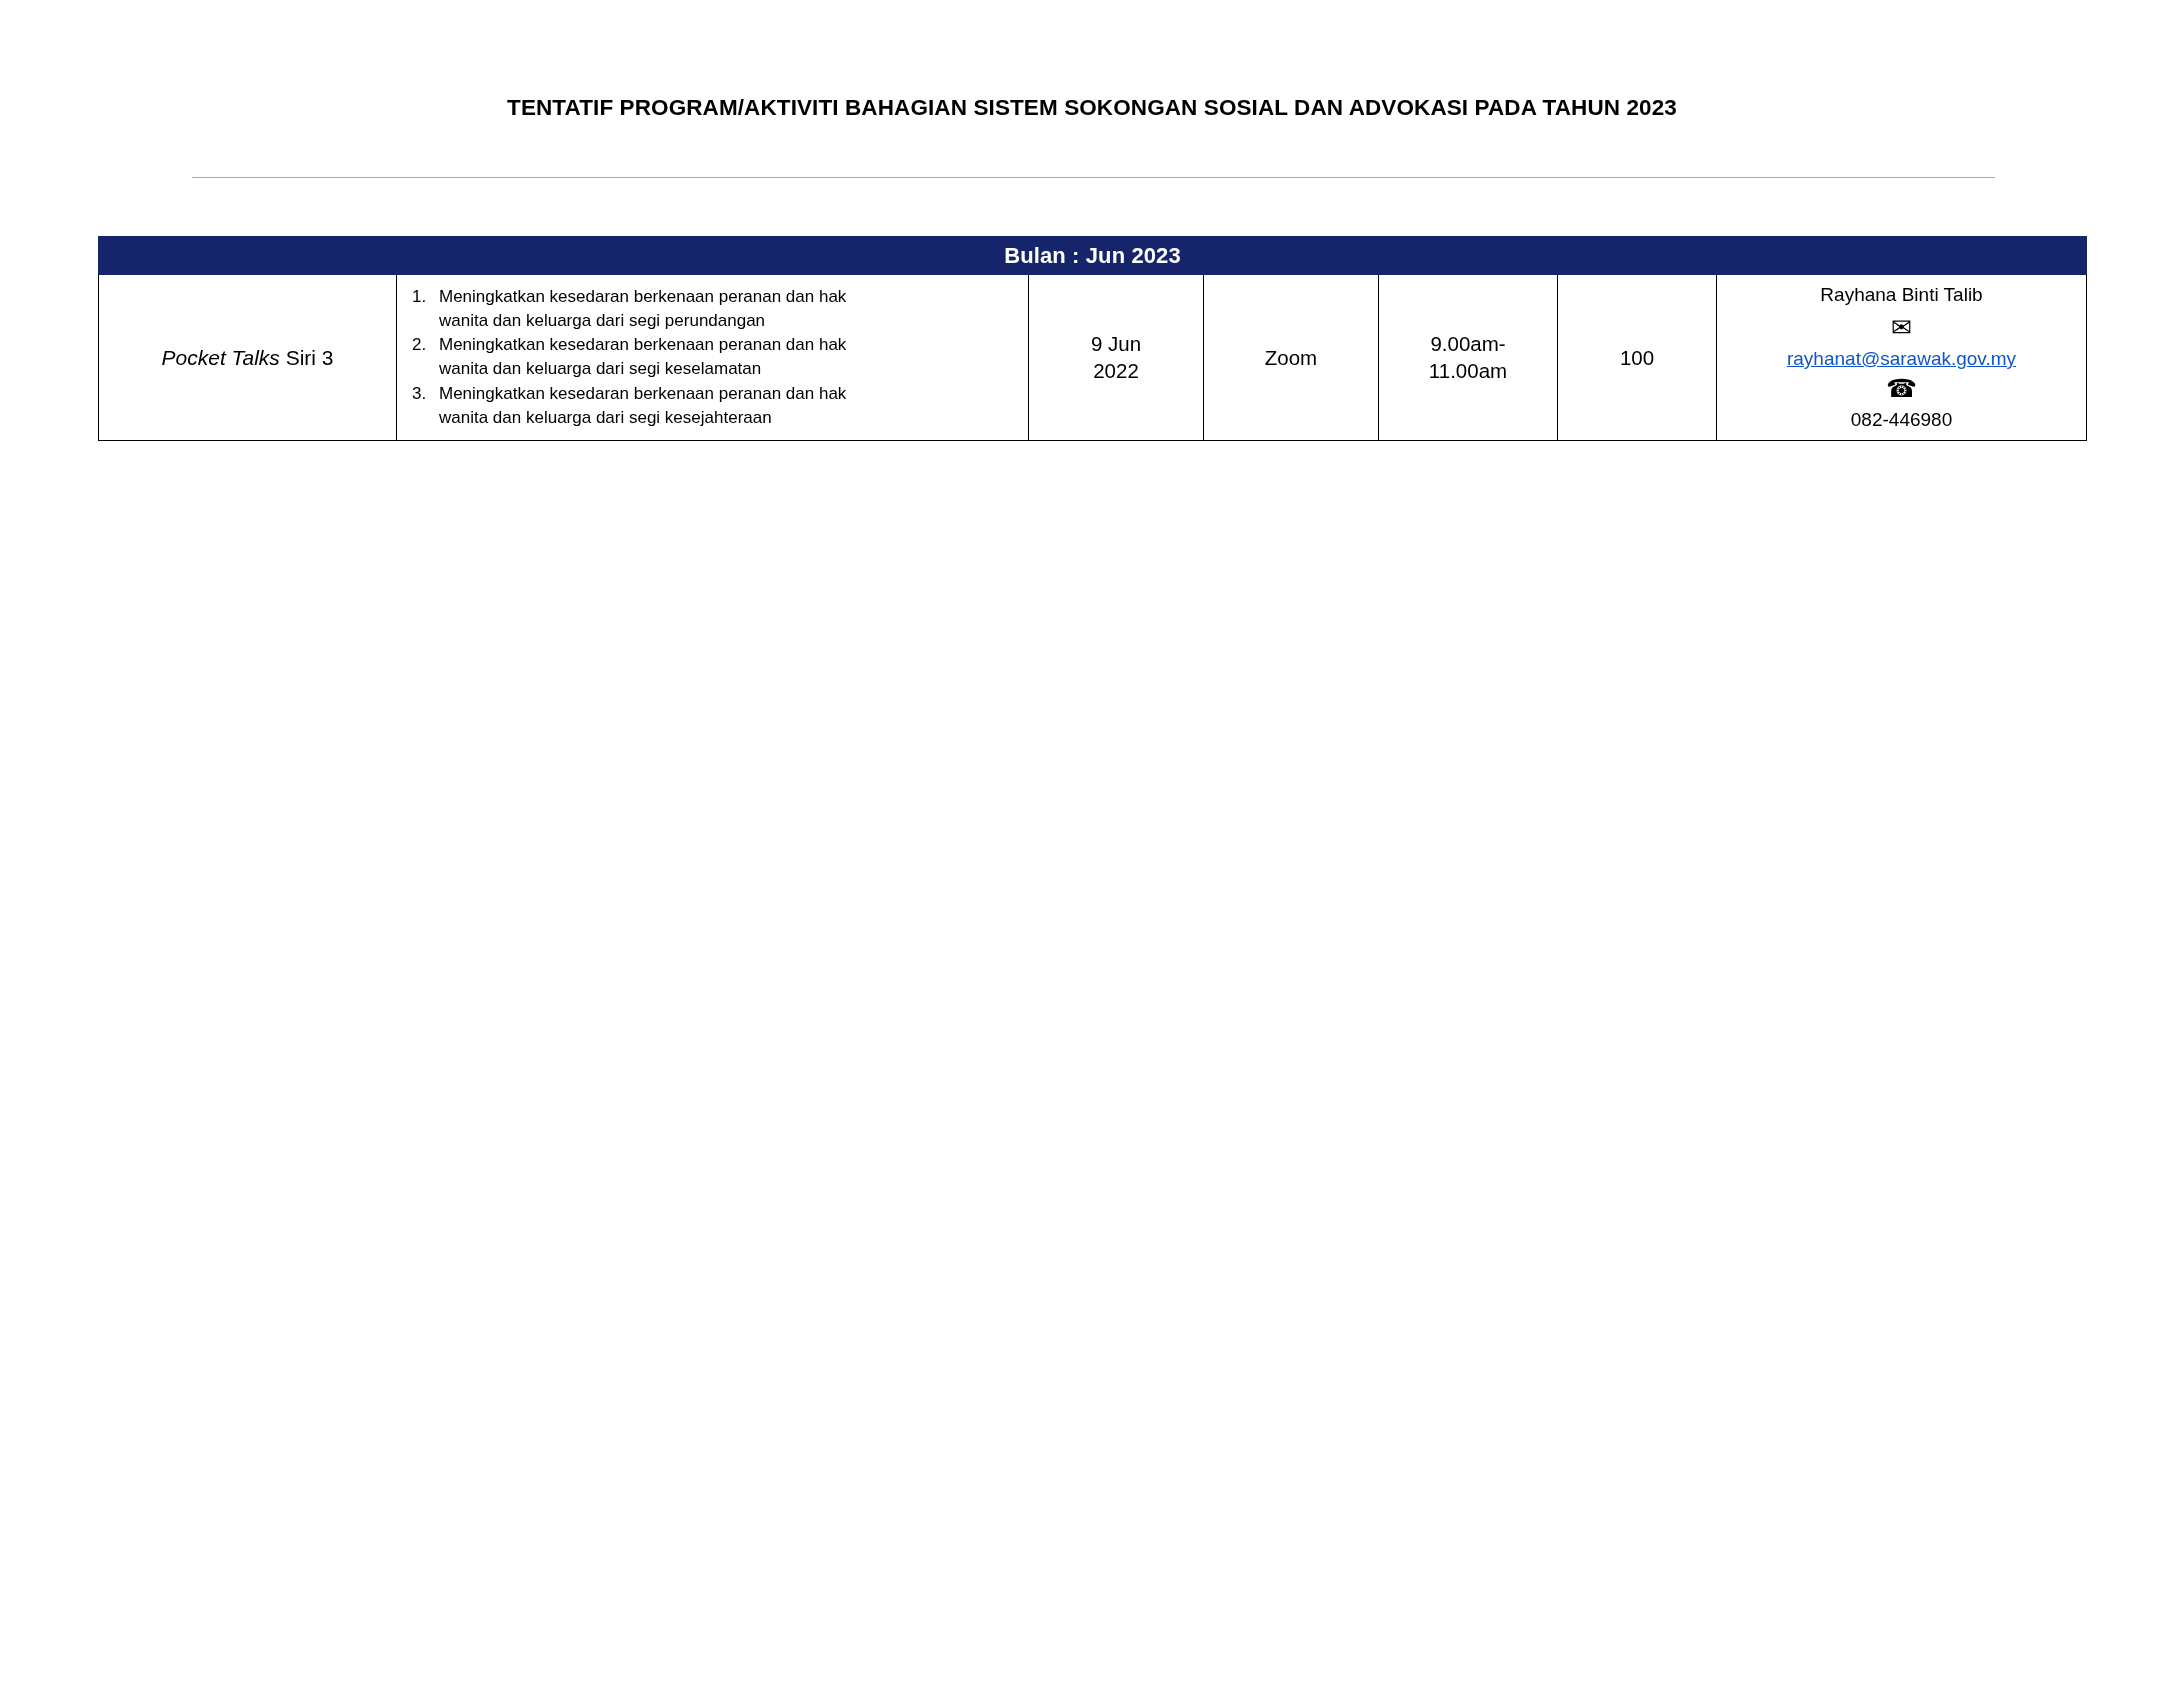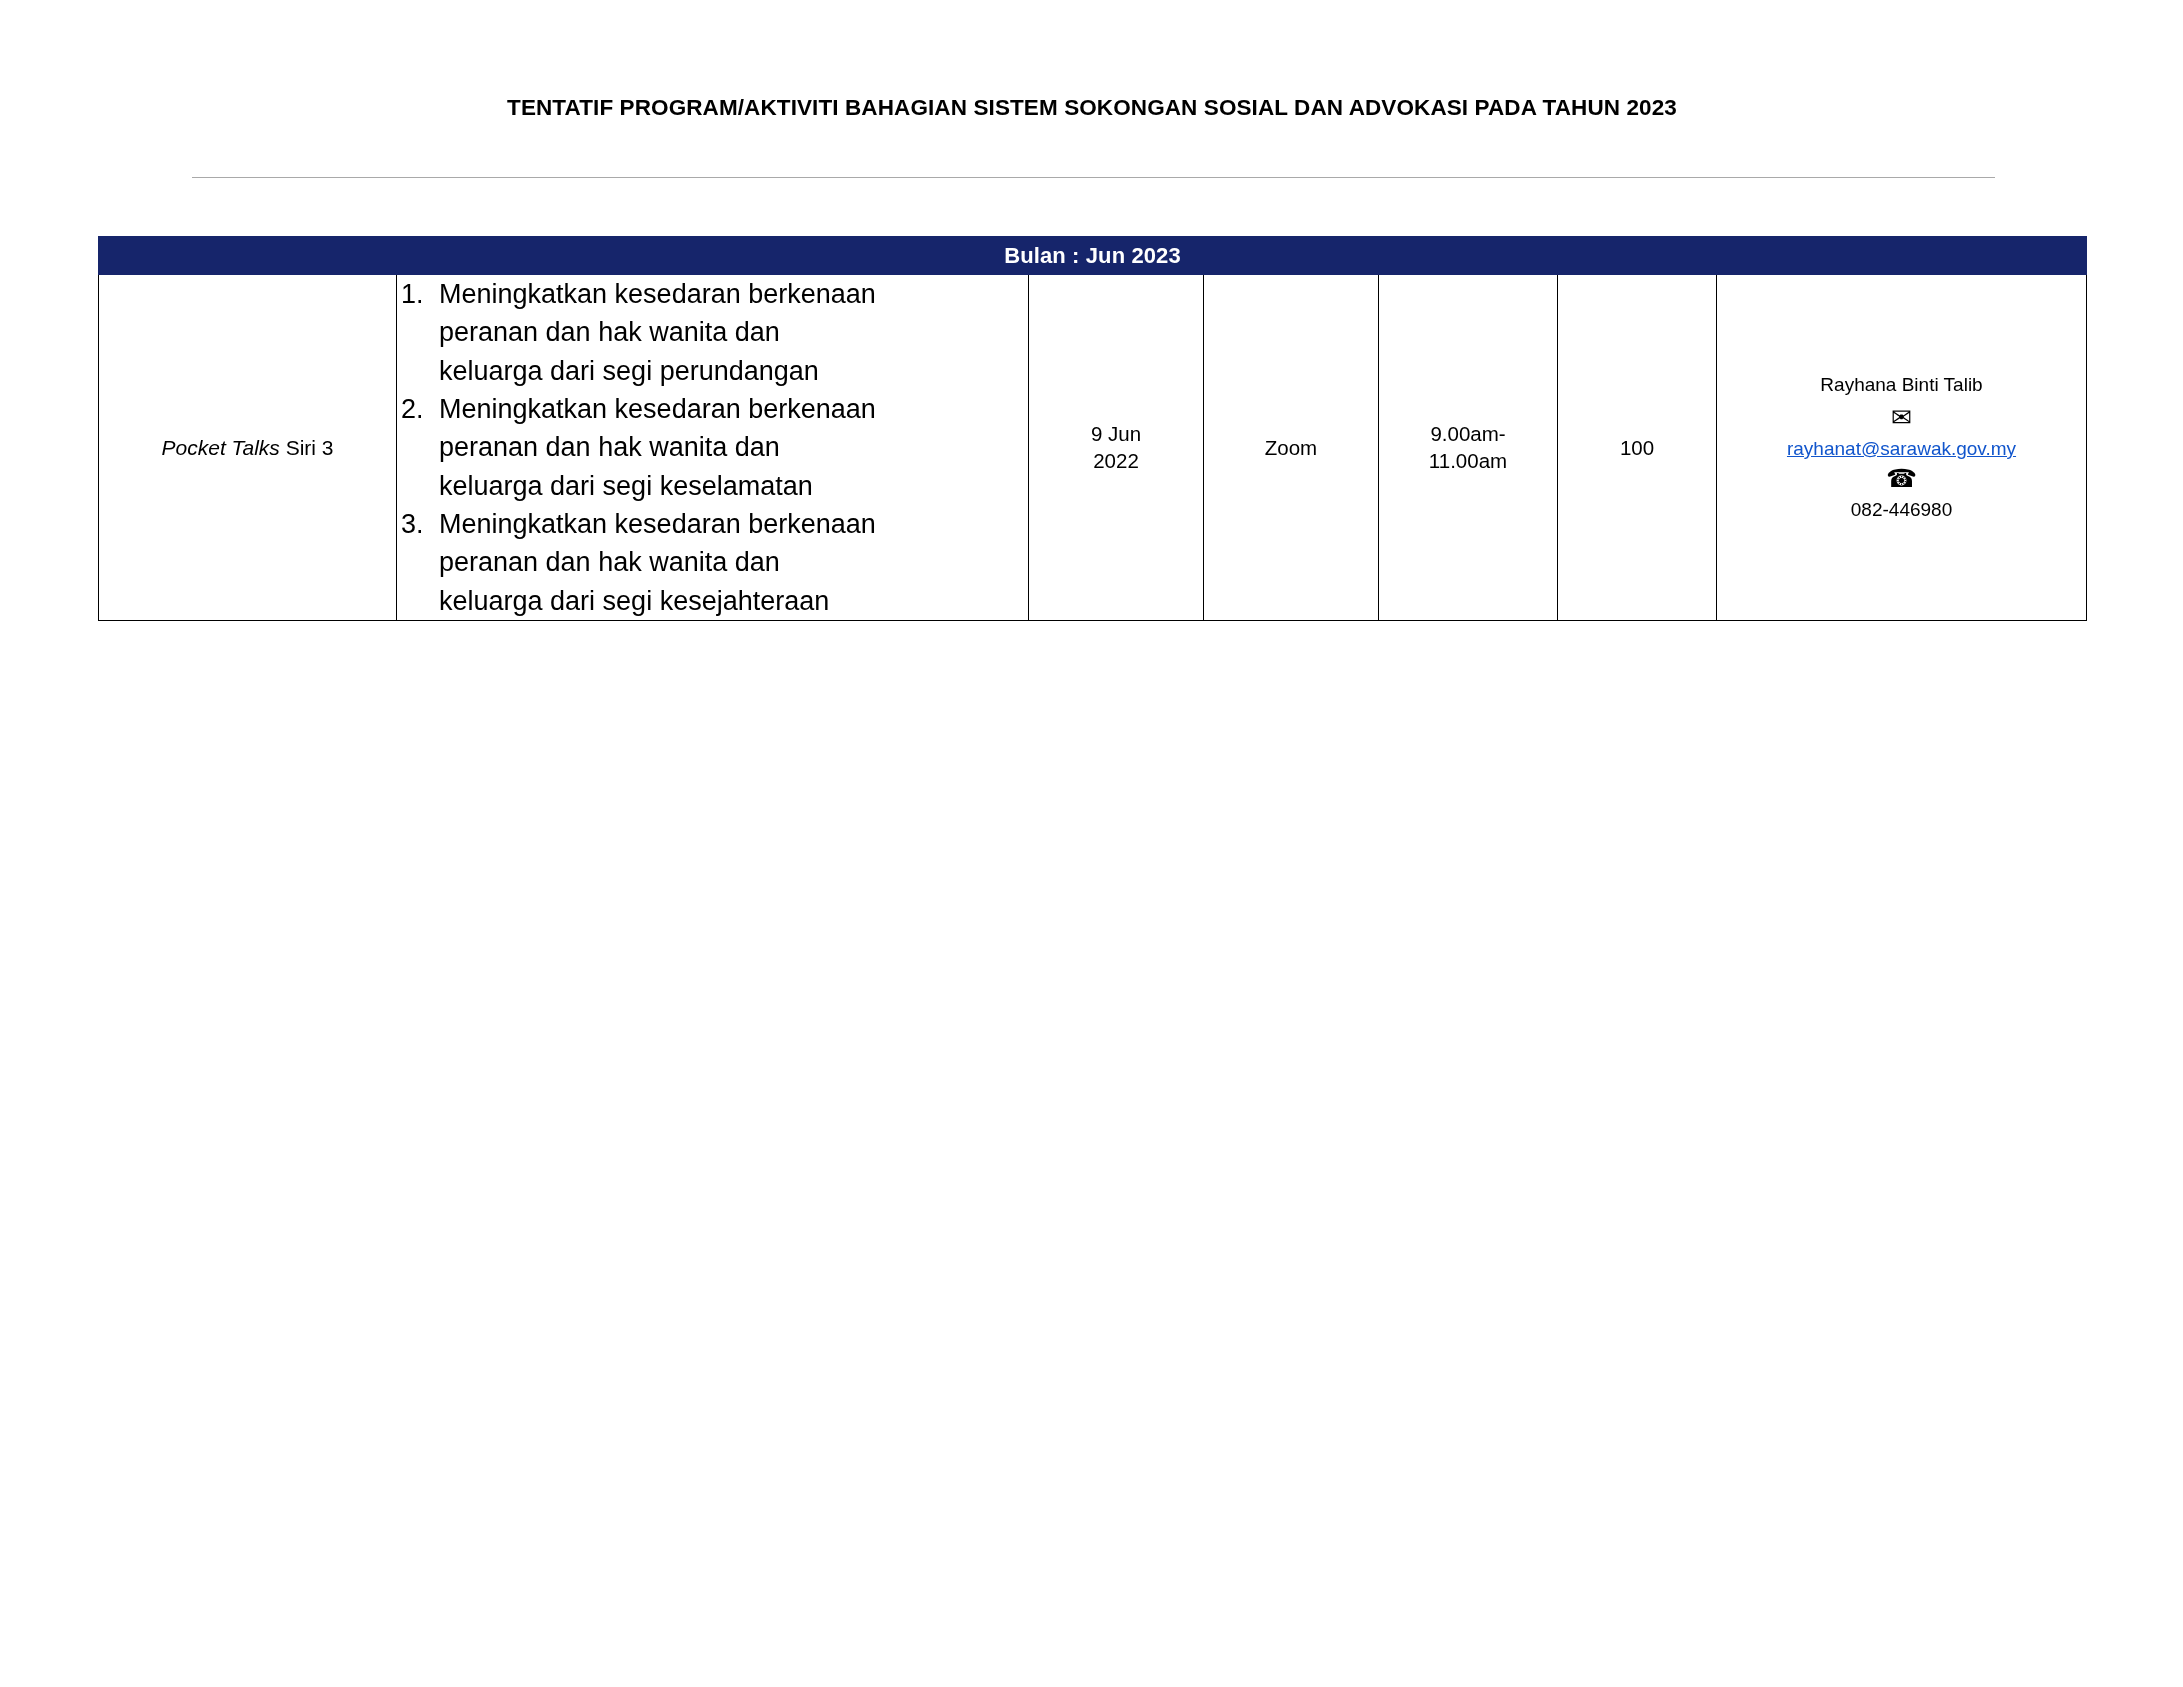--- a/index.html
+++ b/index.html
@@ -77,21 +77,21 @@
   }
   td.cell {
     font-size: 20.5px;
     text-align: center;
     line-height: 1.35;
   }
   td.cell-objektif {
     text-align: left;
     vertical-align: top;
     padding: 14.6px 17px 17px 22.5px;
-    font-size: 27px;
+    font-size: 17px;
     line-height: 1.42;
   }
   ol.obj-list {
     margin: 0;
     padding-left: 34px;
     list-style: decimal;
   }
   ol.obj-list li {
     margin: 0 0 0 0;
     padding-left: 8px;

